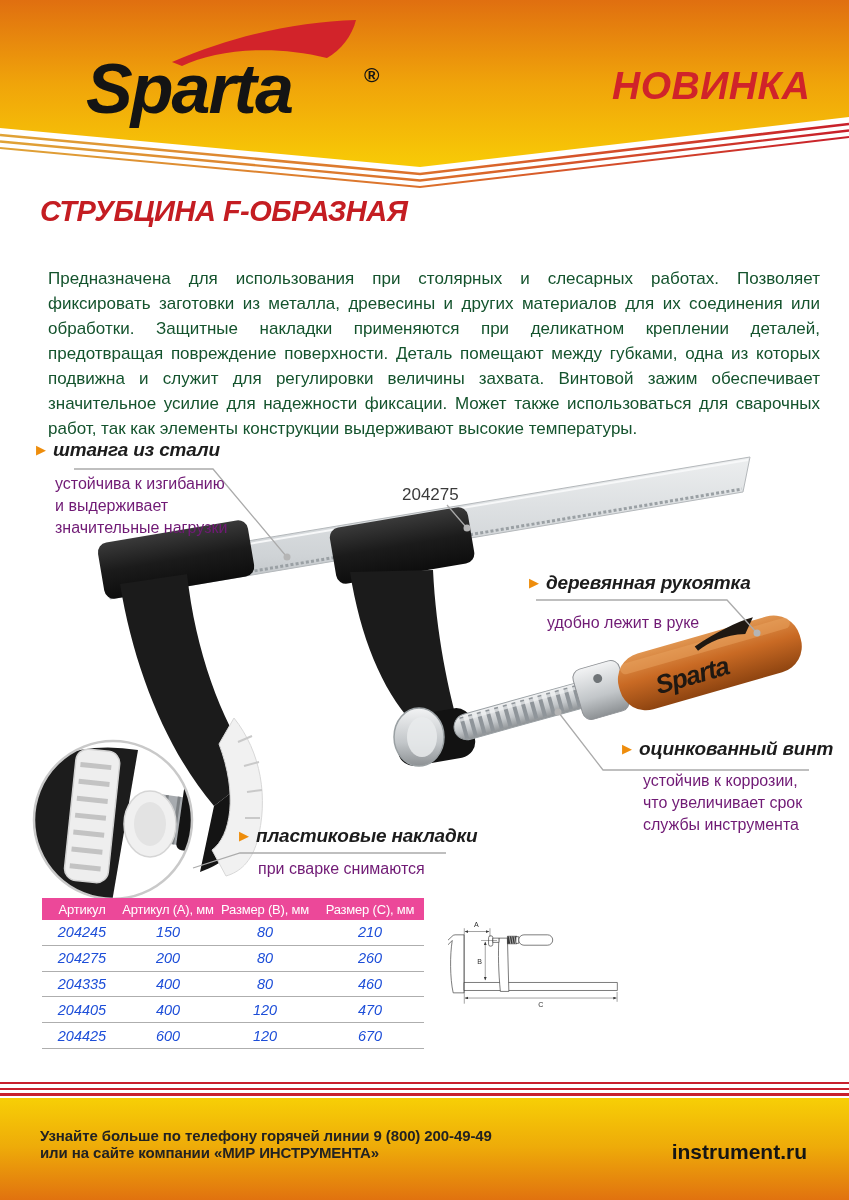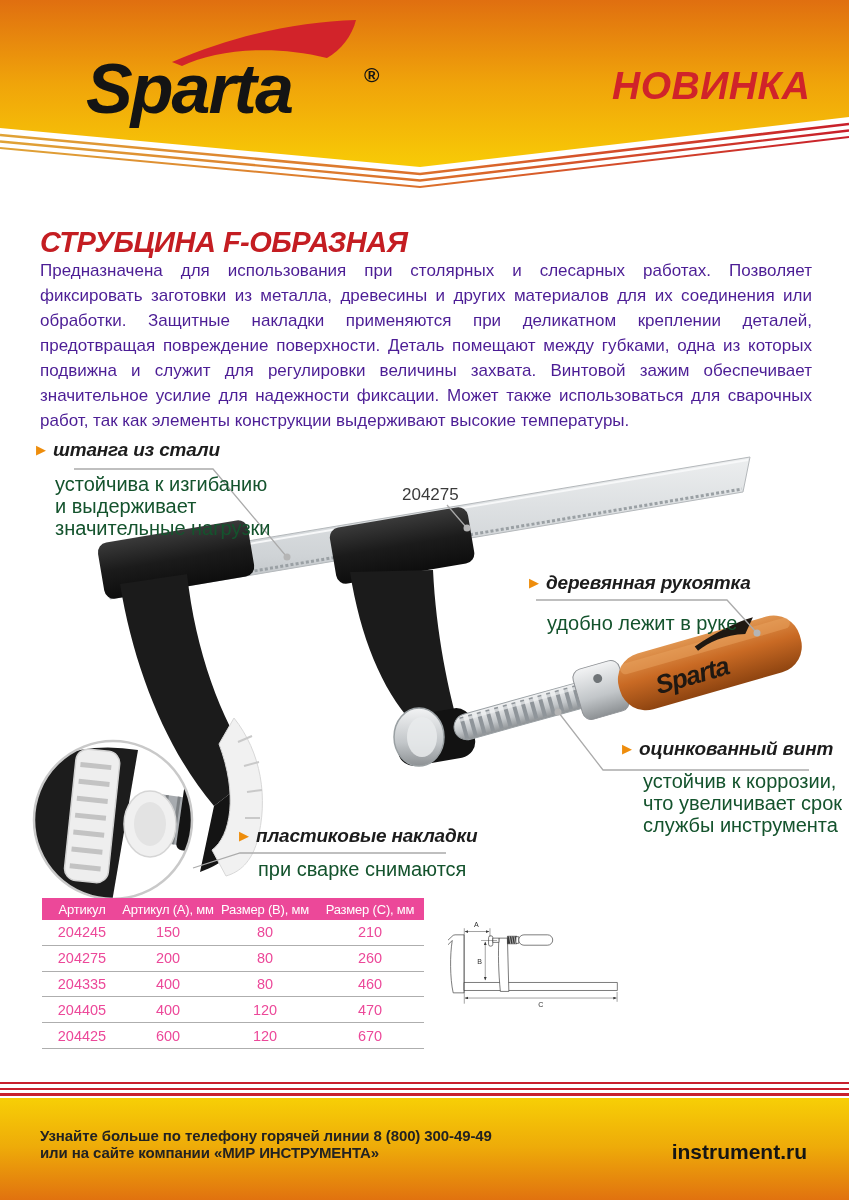--- a/index.html
+++ b/index.html
@@ -8,47 +8,47 @@
 
   
   .hdr{position:absolute;left:0;top:0;}
   .brandtxt{font-family:"Liberation Sans",sans-serif;font-style:italic;font-weight:bold;
             font-size:70px;letter-spacing:-2px;fill:#141414;}
   .regmark{font-family:"Liberation Sans",sans-serif;font-weight:bold;font-size:21px;fill:#141414;}
   .badge{position:absolute;left:612px;top:64px;font-size:39px;font-weight:bold;font-style:italic;
          color:#d0232a;letter-spacing:.5px;}
 
   
-  .title{position:absolute;left:40px;top:226px;margin:0;font-size:29px;font-weight:bold;
+  .title{position:absolute;left:40px;top:195px;margin:0;font-size:29px;font-weight:bold;
          font-style:italic;color:#c41d22;letter-spacing:-.5px;}
-  .desc{position:absolute;left:40px;top:258px;width:772px;margin:0;font-size:17px;
-        line-height:25px;text-align:justify;color:#4c1d95;}
+  .desc{position:absolute;left:40px;top:258px;width:772px;margin:8px;font-size:17px;
+        line-height:25px;text-align:justify;color:#14532d;}
 
   
   .fig{position:absolute;left:0;top:440px;}
   .artnum{font-family:"Liberation Sans",sans-serif;font-size:17px;fill:#3b3b3b;}
   .handlebrand{font-family:"Liberation Sans",sans-serif;font-style:italic;font-weight:bold;
                font-size:26px;fill:#1f1812;letter-spacing:-1px;}
 
   
   .co{position:absolute;display:flex;align-items:baseline;white-space:nowrap;}
   .bullet{font-size:13px;color:#ee8d0c;margin-right:7px;transform:translateY(-2px);font-style:normal;}
   .co-title{font-size:19px;font-weight:bold;font-style:italic;color:#1c1c1c;letter-spacing:-.2px;}
-  .co-desc{position:absolute;font-size:20px;line-height:22px;color:#14532d;white-space:pre-line;}
+  .co-desc{position:absolute;font-size:16px;line-height:22px;color:#701a75;white-space:pre-line;}
   .t1{left:36px;top:439px;}  .d1{left:55px;top:473px;}
   .t2{left:529px;top:572px;} .d2{left:547px;top:612px;}
   .t3{left:622px;top:738px;} .d3{left:643px;top:770px;}
   .t4{left:239px;top:825px;} .d4{left:258px;top:858px;}
 
   
   .spec{position:absolute;left:42px;top:898px;width:382px;}
   .thead{display:grid;grid-template-columns:80px 92px 102px 108px;height:22px;align-items:center;
          background:#ec4899;color:#fff;font-size:13px;text-align:center;letter-spacing:-.2px;}
   .trow{display:grid;grid-template-columns:80px 92px 102px 108px;height:24.8px;align-items:center;
-        border-bottom:1px solid #aeaeae;font-size:14.5px;color:#ec4899;text-align:center;}
+        border-bottom:1px solid #aeaeae;font-size:14.5px;color:#1d4ed8;text-align:center;font-style:italic;}
 
   
   .diag{position:absolute;left:448px;top:852px;}
   .dim{font-family:"Liberation Sans",sans-serif;font-size:15px;fill:#2e2e2e;}
 
   
   .fstripes{position:absolute;left:0;top:1080px;width:849px;height:18px;background:#fff;}
   .rl{position:absolute;left:0;width:100%;height:2.4px;background:#c8202d;}
   .rl1{top:2px;} .rl2{top:7.6px;} .rl3{top:13.2px;}
   .footer{position:absolute;left:0;top:1098px;width:849px;height:102px;
@@ -308,19 +308,19 @@
     <text x="645" y="1048" class="dim" text-anchor="middle">C</text>
   </svg>
 
   <div class="fstripes">
     <div class="rl rl1"></div>
     <div class="rl rl2"></div>
     <div class="rl rl3"></div>
   </div>
   <div class="footer">
     <div class="fleft">
-      <div>Узнайте больше по телефону горячей линии 8 (800) 300-49-49</div>
+      <div>Узнайте больше по телефону горячей линии 9 (800) 200-49-49</div>
       <div>или на сайте компании «МИР ИНСТРУМЕНТА»</div>
     </div>
     <div class="fsite">instrument.ru</div>
   </div>
 
 </div>
 
 </body></html>

